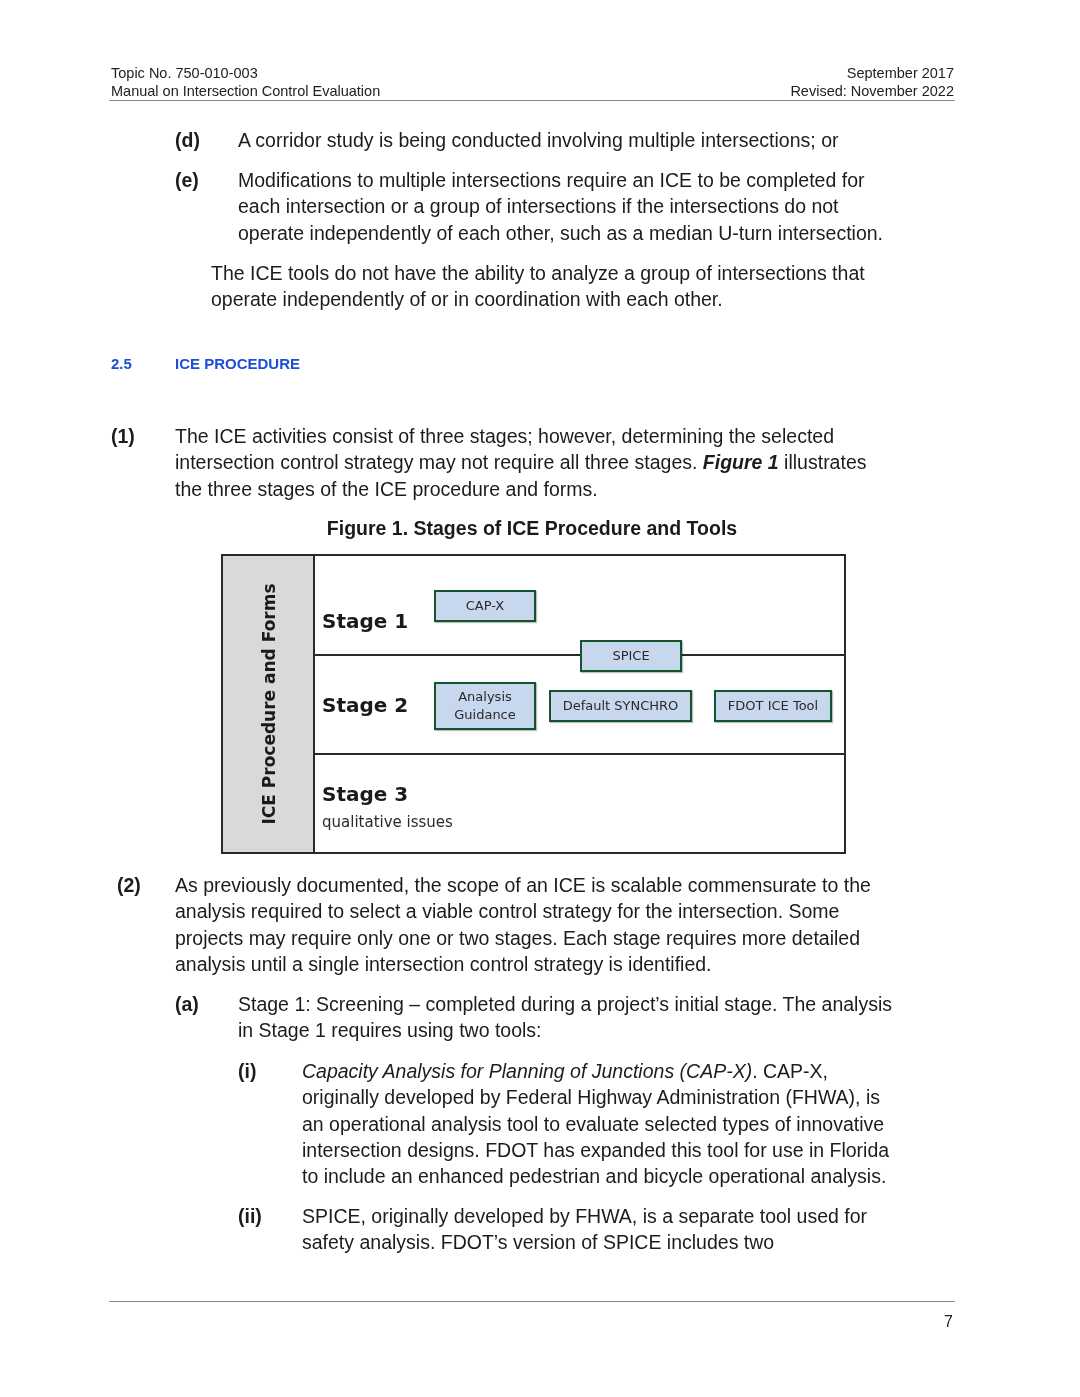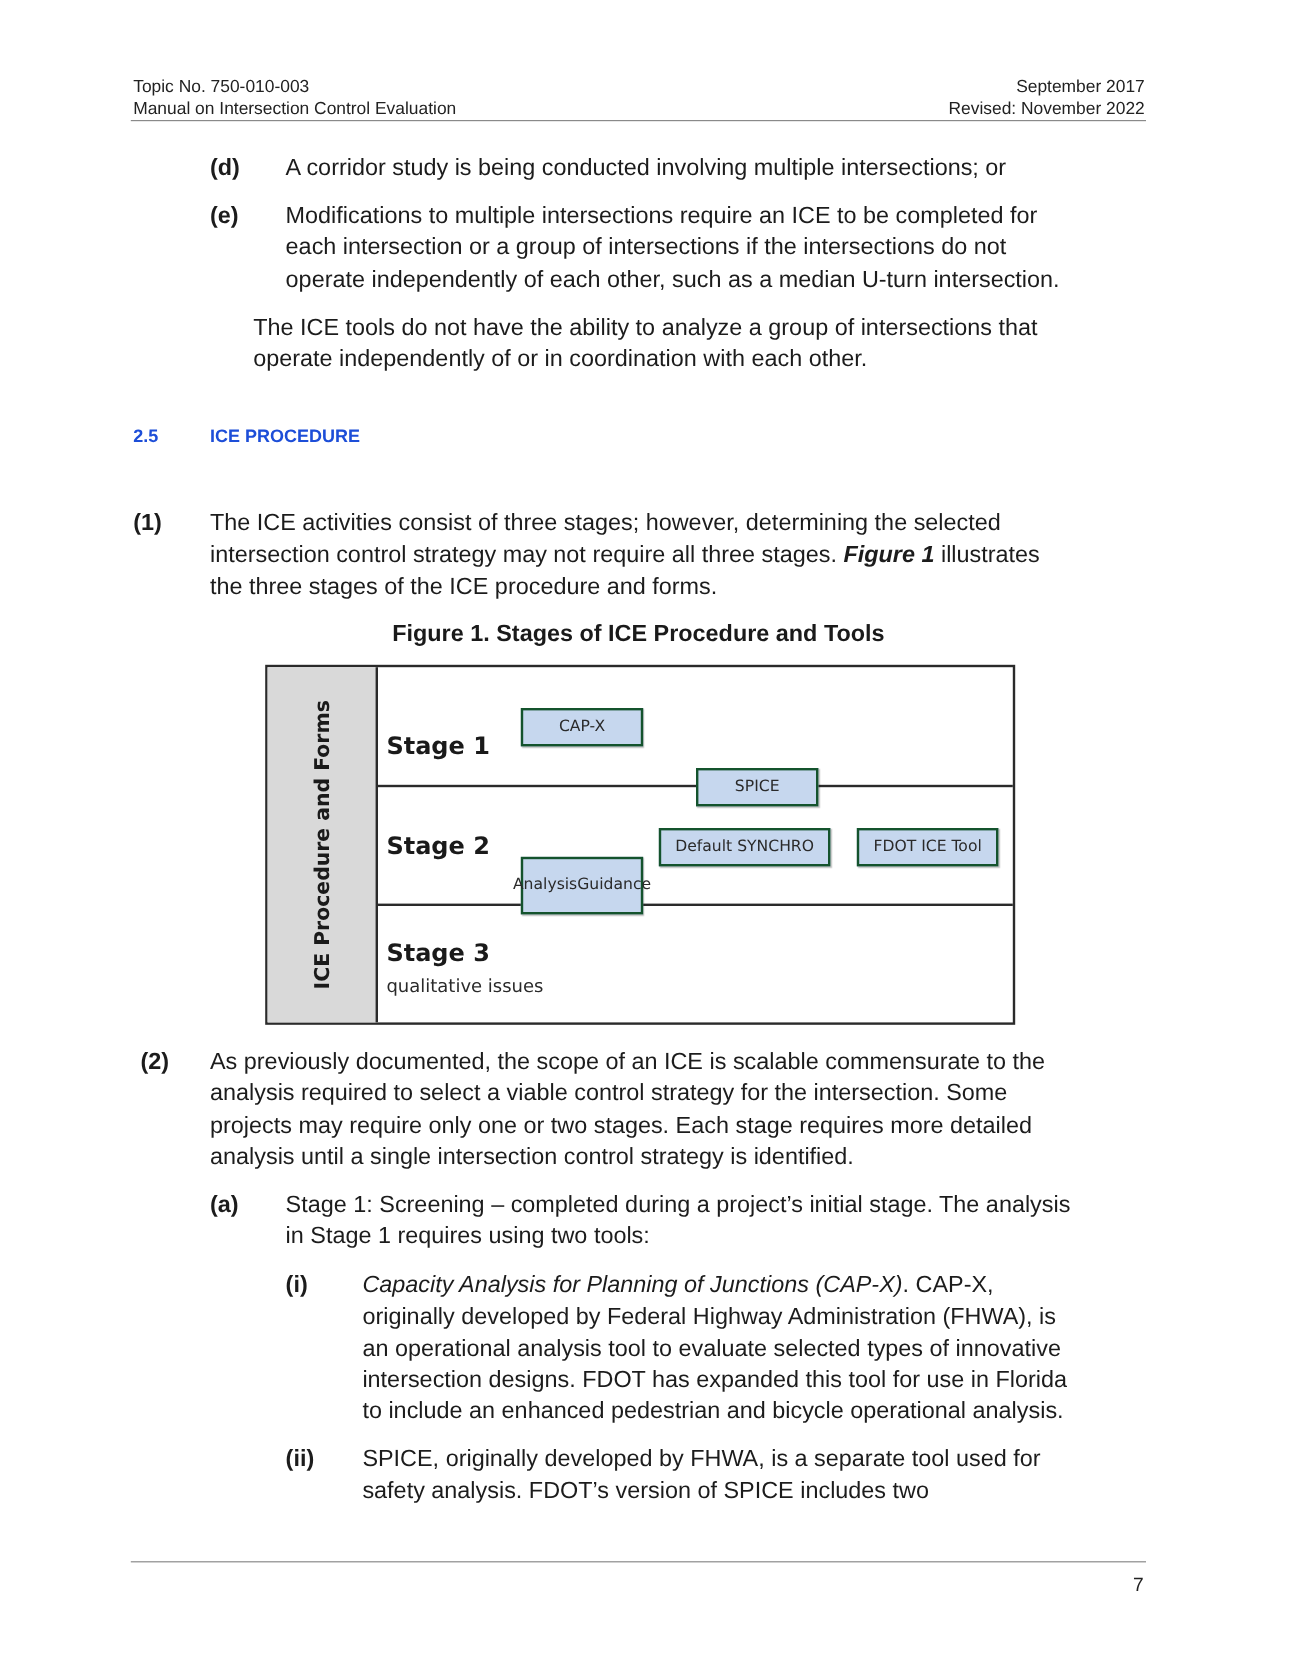--- a/index.html
+++ b/index.html
@@ -75,21 +75,21 @@
   </div>
   <div class="fig-row-line" style="top:98px;"></div>
   <div class="fig-row-line" style="top:197px;"></div>
 
   <div class="stage-title" style="left:99px; top:37px;margin-top:16px;">Stage 1</div>
   <div class="tool-box" style="left:211px; top:34px; width:102px; height:32px;">CAP-X</div>
 
   <div class="tool-box" style="left:357px; top:84px; width:102px; height:32px;">SPICE</div>
 
   <div class="stage-title" style="left:99px; top:137px;">Stage 2</div>
-  <div class="tool-box" style="left:211px; top:126px; width:102px; height:48px; flex-direction:row;margin-top:32px;">
+  <div class="tool-box" style="left:211px; top:126px; width:102px; height:48px; flex-direction:column;">
     <div>Analysis</div>
     <div>Guidance</div>
   </div>
   <div class="tool-box" style="left:326px; top:134px; width:143px; height:32px;text-align:center;">Default SYNCHRO</div>
   <div class="tool-box" style="left:491px; top:134px; width:118px; height:32px;">FDOT ICE Tool</div>
 
   <div class="stage-title" style="left:99px; top:226px;">Stage 3</div>
   <div class="stage3-desc" style="left:99px; top:254px;">qualitative issues</div>
 </div>
 

